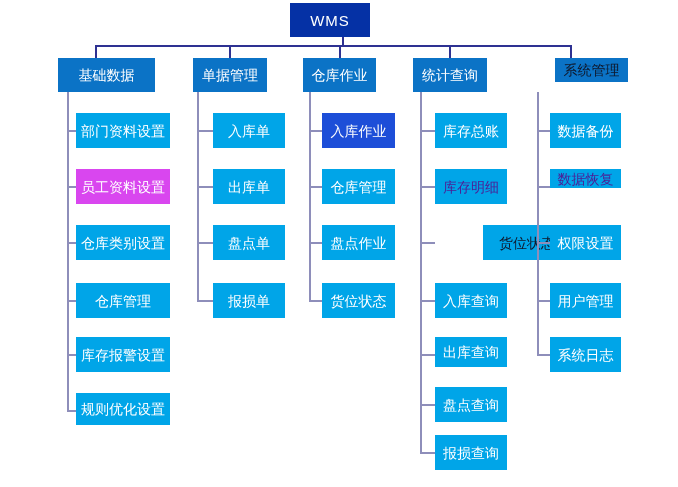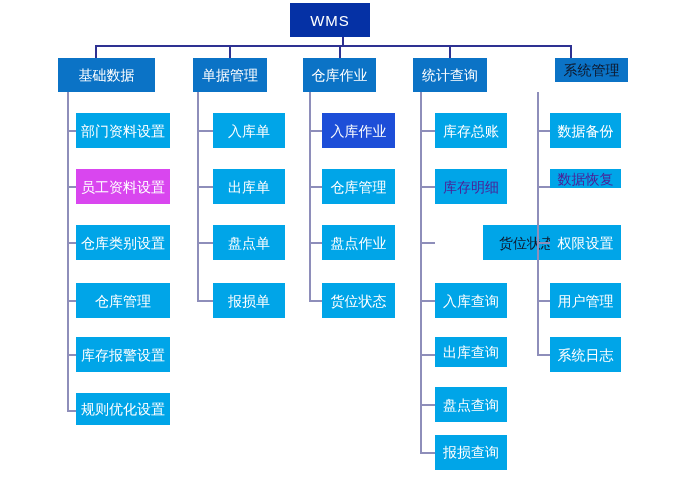--- a/index.html
+++ b/index.html
@@ -94,21 +94,21 @@
     <div class="node leaf-node" style="left: 435px; top: 169px; width: 72px; height: 35px; background: rgb(0, 165, 232); color: #4c1d95;">库存明细</div>
     <div class="line" style="left: 420px; top: 242px; width: 15px; height: 2px; background: rgb(142, 142, 186);"></div>
     <div class="node leaf-node" style="left: 435px; top: 225px; width: 88px; height: 35px; background: rgb(0, 165, 232); color: #0f172a; margin-left: 48px;">货位状态</div>
     <div class="line" style="left: 420px; top: 300px; width: 15px; height: 2px; background: rgb(142, 142, 186);"></div>
     <div class="node leaf-node" style="left: 435px; top: 283px; width: 72px; height: 35px; background: rgb(0, 165, 232); color: rgb(255, 255, 255);">入库查询</div>
     <div class="line" style="left: 420px; top: 354px; width: 15px; height: 2px; background: rgb(142, 142, 186);"></div>
     <div class="node leaf-node" style="left: 435px; top: 337px; width: 72px; height: 30px; background: rgb(0, 165, 232); color: rgb(255, 255, 255);">出库查询</div>
     <div class="line" style="left: 420px; top: 404px; width: 15px; height: 2px; background: rgb(142, 142, 186);"></div>
     <div class="node leaf-node" style="left: 435px; top: 387px; width: 72px; height: 35px; background: rgb(0, 165, 232); color: rgb(255, 255, 255);">盘点查询</div>
     <div class="line" style="left: 420px; top: 452px; width: 15px; height: 2px; background: rgb(142, 142, 186);"></div>
-    <div class="node leaf-node" style="left: 435px; top: 435px; width: 72px; height: 35px; background: rgb(0, 165, 232); color: rgb(255, 255, 255); font-family: Liberation Serif, serif;">报损查询</div>
+    <div class="node leaf-node" style="left: 435px; top: 435px; width: 72px; height: 35px; background: rgb(0, 165, 232); color: rgb(255, 255, 255);">报损查询</div>
     <div class="node branch-node" style="left: 534px; top: 58px; width: 73px; height: 24px; background: rgb(11, 115, 198); color: #0f172a; margin-left: 21px;">系统管理</div>
     <div class="line" style="left: 537px; top: 92px; width: 2px; height: 264px; background: rgb(142, 142, 186);"></div>
     <div class="line" style="left: 537px; top: 130px; width: 13px; height: 2px; background: rgb(142, 142, 186);"></div>
     <div class="node leaf-node" style="left: 550px; top: 113px; width: 71px; height: 35px; background: rgb(0, 165, 232); color: rgb(255, 255, 255);">数据备份</div>
     <div class="line" style="left: 537px; top: 186px; width: 13px; height: 2px; background: rgb(142, 142, 186);"></div>
     <div class="node leaf-node" style="left: 550px; top: 169px; width: 71px; height: 19px; background: rgb(0, 165, 232); color: #4c1d95;">数据恢复</div>
     <div class="line" style="left: 537px; top: 242px; width: 13px; height: 2px; background: rgb(142, 142, 186);"></div>
     <div class="node leaf-node" style="left: 550px; top: 225px; width: 71px; height: 35px; background: rgb(0, 165, 232); color: rgb(255, 255, 255);">权限设置</div>
     <div class="line" style="left: 537px; top: 300px; width: 13px; height: 2px; background: rgb(142, 142, 186);"></div>
     <div class="node leaf-node" style="left: 550px; top: 283px; width: 71px; height: 35px; background: rgb(0, 165, 232); color: rgb(255, 255, 255);">用户管理</div>

